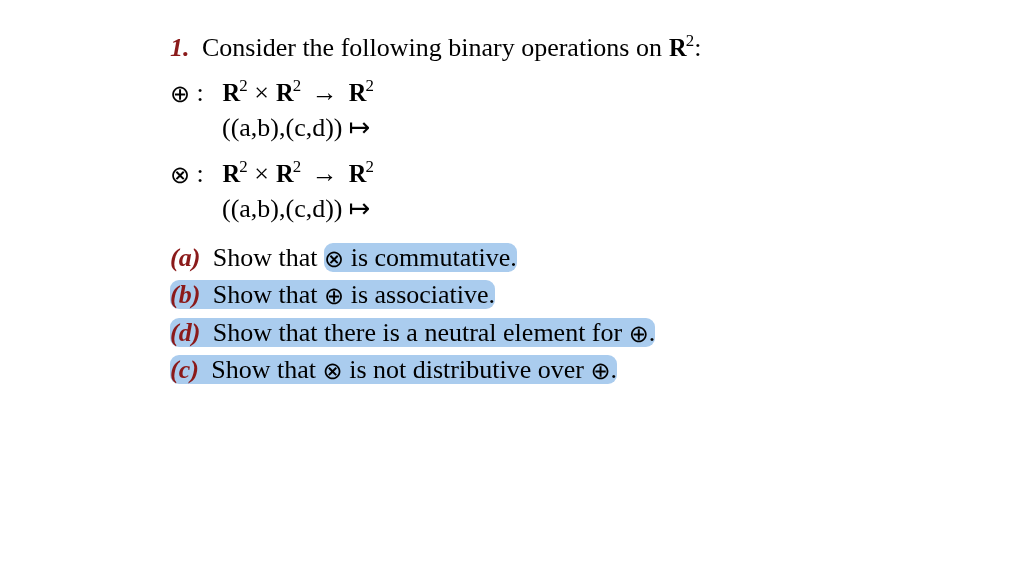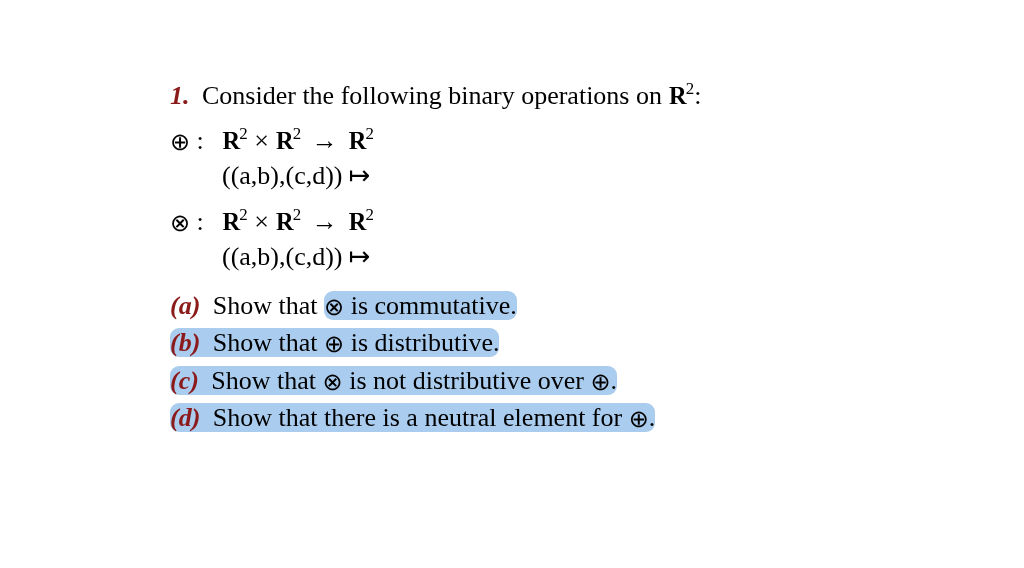--- a/index.html
+++ b/index.html
@@ -23,21 +23,20 @@
     margin-right: 6px;
   }
   .sub-label {
     color: #8b1a1a;
     font-weight: bold;
     font-style: italic;
     margin-right: 6px;
   }
   .intro {
     margin-bottom: 10px;
-    margin-top: 48px;
   }
   .def-block {
     margin: 6px 0 10px 0;
   }
   .def-line1 {
     display: flex;
     align-items: baseline;
   }
   .def-line2 {
     display: flex;
@@ -133,28 +132,28 @@
 
   <div class="parts">
 
     <div class="part-line">
       <span class="sub-label">(a)</span>
       <span>Show that </span><span class="hl"><span class="circ-op">⊗</span><span> is commutative.</span></span>
     </div>
 
     <div class="part-line">
       <span class="hl"><span class="sub-label">(b)</span>
-      <span>Show that </span><span class="circ-op">⊕</span><span> is distributive.</span></span>
+      <span>Show that </span><span class="circ-op">⊕</span><span> is associative.</span></span>
+    </div>
+
+    <div class="part-line">
+      <span class="hl"><span class="sub-label">(d)</span>
+      <span>Show that there is a neutral element for </span><span class="circ-op">⊕</span><span>.</span></span>
     </div>
 
     <div class="part-line">
       <span class="hl"><span class="sub-label">(c)</span>
       <span>Show that </span><span class="circ-op">⊗</span><span> is not distributive over </span><span class="circ-op">⊕</span><span>.</span></span>
     </div>
 
-    <div class="part-line">
-      <span class="hl"><span class="sub-label">(d)</span>
-      <span>Show that there is a neutral element for </span><span class="circ-op">⊕</span><span>.</span></span>
-    </div>
-
   </div>
 
 </div>
 
 </body></html>

